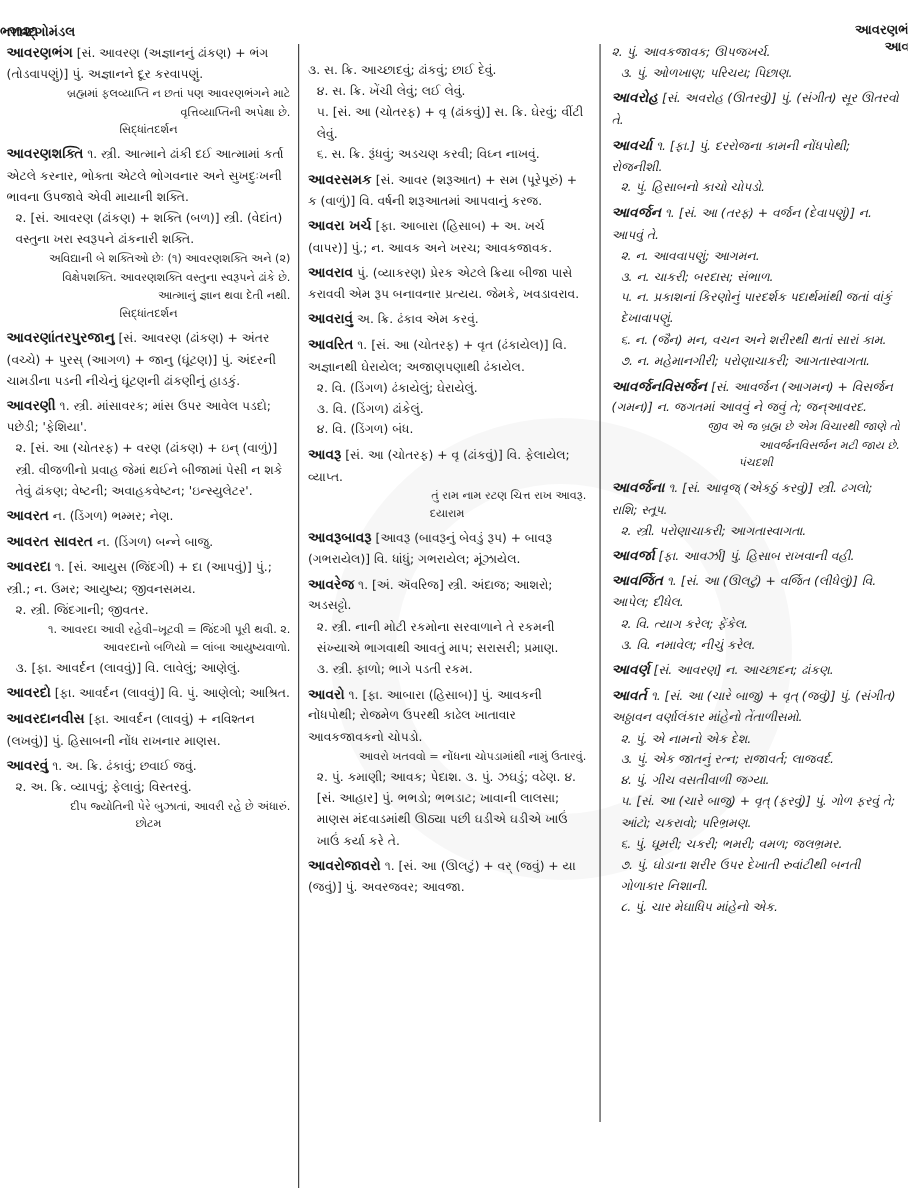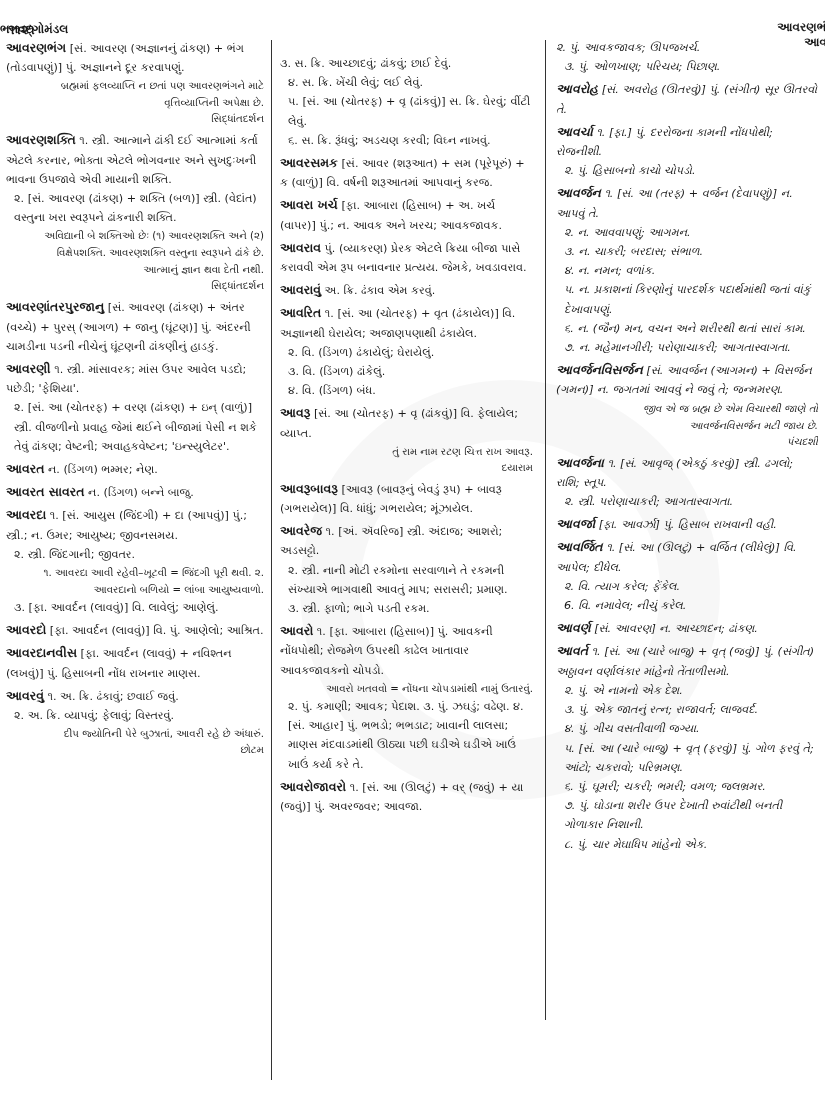--- a/index.html
+++ b/index.html
@@ -20,21 +20,21 @@
   .col1 { left: 6px; width: 258px; }
   .col2 { left: 280px; width: 253px; margin-top: 16px; }
   .col3 { left: 556px; width: 262px; font-style: italic; }
   .divider { position: absolute; top: 2px; width: 1px; background: #333; }
   .div1 { left: 271px; height: 1040px; }
   .div2 { left: 545px; height: 980px; }
   .entry { margin: 0 0 3px 0; }
   .hw { font-weight: bold; font-size: 12.5px; }
   .sense { padding-left: 8px; }
   .quote { padding-left: 20px; font-size: 10.2px; line-height: 17px; text-align: right; }
-  .src { text-align: right; font-size: 10.2px; line-height: 16px; }
+  .src { text-align: center; font-size: 10.2px; line-height: 16px; }
   .watermark {
     position: absolute; left: 300px; top: 380px; width: 420px; height: 420px;
     border-radius: 50%; border: 60px solid rgba(0,0,0,0.03); box-sizing: border-box;
   }
 </style>
 </head>
 <body>
 
 <div class="watermark"></div>
 
@@ -150,41 +150,40 @@
         <div><span class="hw">આવરોહ</span> <span>[સં. અવરોહ (ઊતરવું)] પું. (સંગીત) સૂર ઊતરવો તે.</span></div>
       </div>
       <div class="entry">
         <div><span class="hw">આવર્ચા</span> <span>૧. [ફા.] પું. દરરોજના કામની નોંધપોથી; રોજનીશી.</span></div>
         <div class="sense"><span>૨. પું. હિસાબનો કાચો ચોપડો.</span></div>
       </div>
       <div class="entry">
         <div><span class="hw">આવર્જન</span> <span>૧. [સં. આ (તરફ) + વર્જન (દેવાપણું)] ન. આપવું તે.</span></div>
         <div class="sense"><span>૨. ન. આવવાપણું; આગમન.</span></div>
         <div class="sense"><span>૩. ન. ચાકરી; બરદાસ; સંભાળ.</span></div>
-        <div class="sense"><span>૪. ન. નમન; વળાંક.</span></div>
         <div class="sense"><span>૫. ન. પ્રકાશનાં કિરણોનું પારદર્શક પદાર્થમાંથી જતાં વાંકું દેખાવાપણું.</span></div>
         <div class="sense"><span>૬. ન. (જૈન) મન, વચન અને શરીરથી થતાં સારાં કામ.</span></div>
         <div class="sense"><span>૭. ન. મહેમાનગીરી; પરોણાચાકરી; આગતાસ્વાગતા.</span></div>
       </div>
       <div class="entry">
-        <div><span class="hw">આવર્જનવિસર્જન</span> <span>[સં. આવર્જન (આગમન) + વિસર્જન (ગમન)] ન. જગતમાં આવવું ને જવું તે; જન્મમરણ.</span></div>
+        <div><span class="hw">આવર્જનવિસર્જન</span> <span>[સં. આવર્જન (આગમન) + વિસર્જન (ગમન)] ન. જગતમાં આવવું ને જવું તે; જન્આવરદ.</span></div>
         <div class="quote">જીવ એ જ બ્રહ્મ છે એમ વિચારથી જાણે તો આવર્જનવિસર્જન મટી જાય છે.</div>
         <div class="src">પંચદશી</div>
       </div>
       <div class="entry">
         <div><span class="hw">આવર્જના</span> <span>૧. [સં. આવૃજ્ (એકઠું કરવું)] સ્ત્રી. ઢગલો; રાશિ; સ્તૂપ.</span></div>
         <div class="sense"><span>૨. સ્ત્રી. પરોણાચાકરી; આગતાસ્વાગતા.</span></div>
       </div>
       <div class="entry">
         <div><span class="hw">આવર્જા</span> <span>[ફા. આવર્ઝા] પું. હિસાબ રાખવાની વહી.</span></div>
       </div>
       <div class="entry">
         <div><span class="hw">આવર્જિત</span> <span>૧. [સં. આ (ઊલટું) + વર્જિત (લીધેલું)] વિ. આપેલ; દીધેલ.</span></div>
         <div class="sense"><span>૨. વિ. ત્યાગ કરેલ; ફેંકેલ.</span></div>
-        <div class="sense"><span>6. વિ. નમાવેલ; નીચું કરેલ.</span></div>
+        <div class="sense"><span>૩. વિ. નમાવેલ; નીચું કરેલ.</span></div>
       </div>
       <div class="entry">
         <div><span class="hw">આવર્ણ</span> <span>[સં. આવરણ] ન. આચ્છાદન; ઢાંકણ.</span></div>
       </div>
       <div class="entry">
         <div><span class="hw">આવર્ત</span> <span>૧. [સં. આ (ચારે બાજુ) + વૃત્ (જવું)] પું. (સંગીત) અઠ્ઠાવન વર્ણાલંકાર માંહેનો તેંતાળીસમો.</span></div>
         <div class="sense"><span>૨. પું. એ નામનો એક દેશ.</span></div>
         <div class="sense"><span>૩. પું. એક જાતનું રત્ન; રાજાવર્ત; લાજવર્દ.</span></div>
         <div class="sense"><span>૪. પું. ગીચ વસતીવાળી જગ્યા.</span></div>
         <div class="sense"><span>૫. [સં. આ (ચારે બાજુ) + વૃત્ (ફરવું)] પું. ગોળ ફરવું તે; આંટો; ચકરાવો; પરિભ્રમણ.</span></div>

